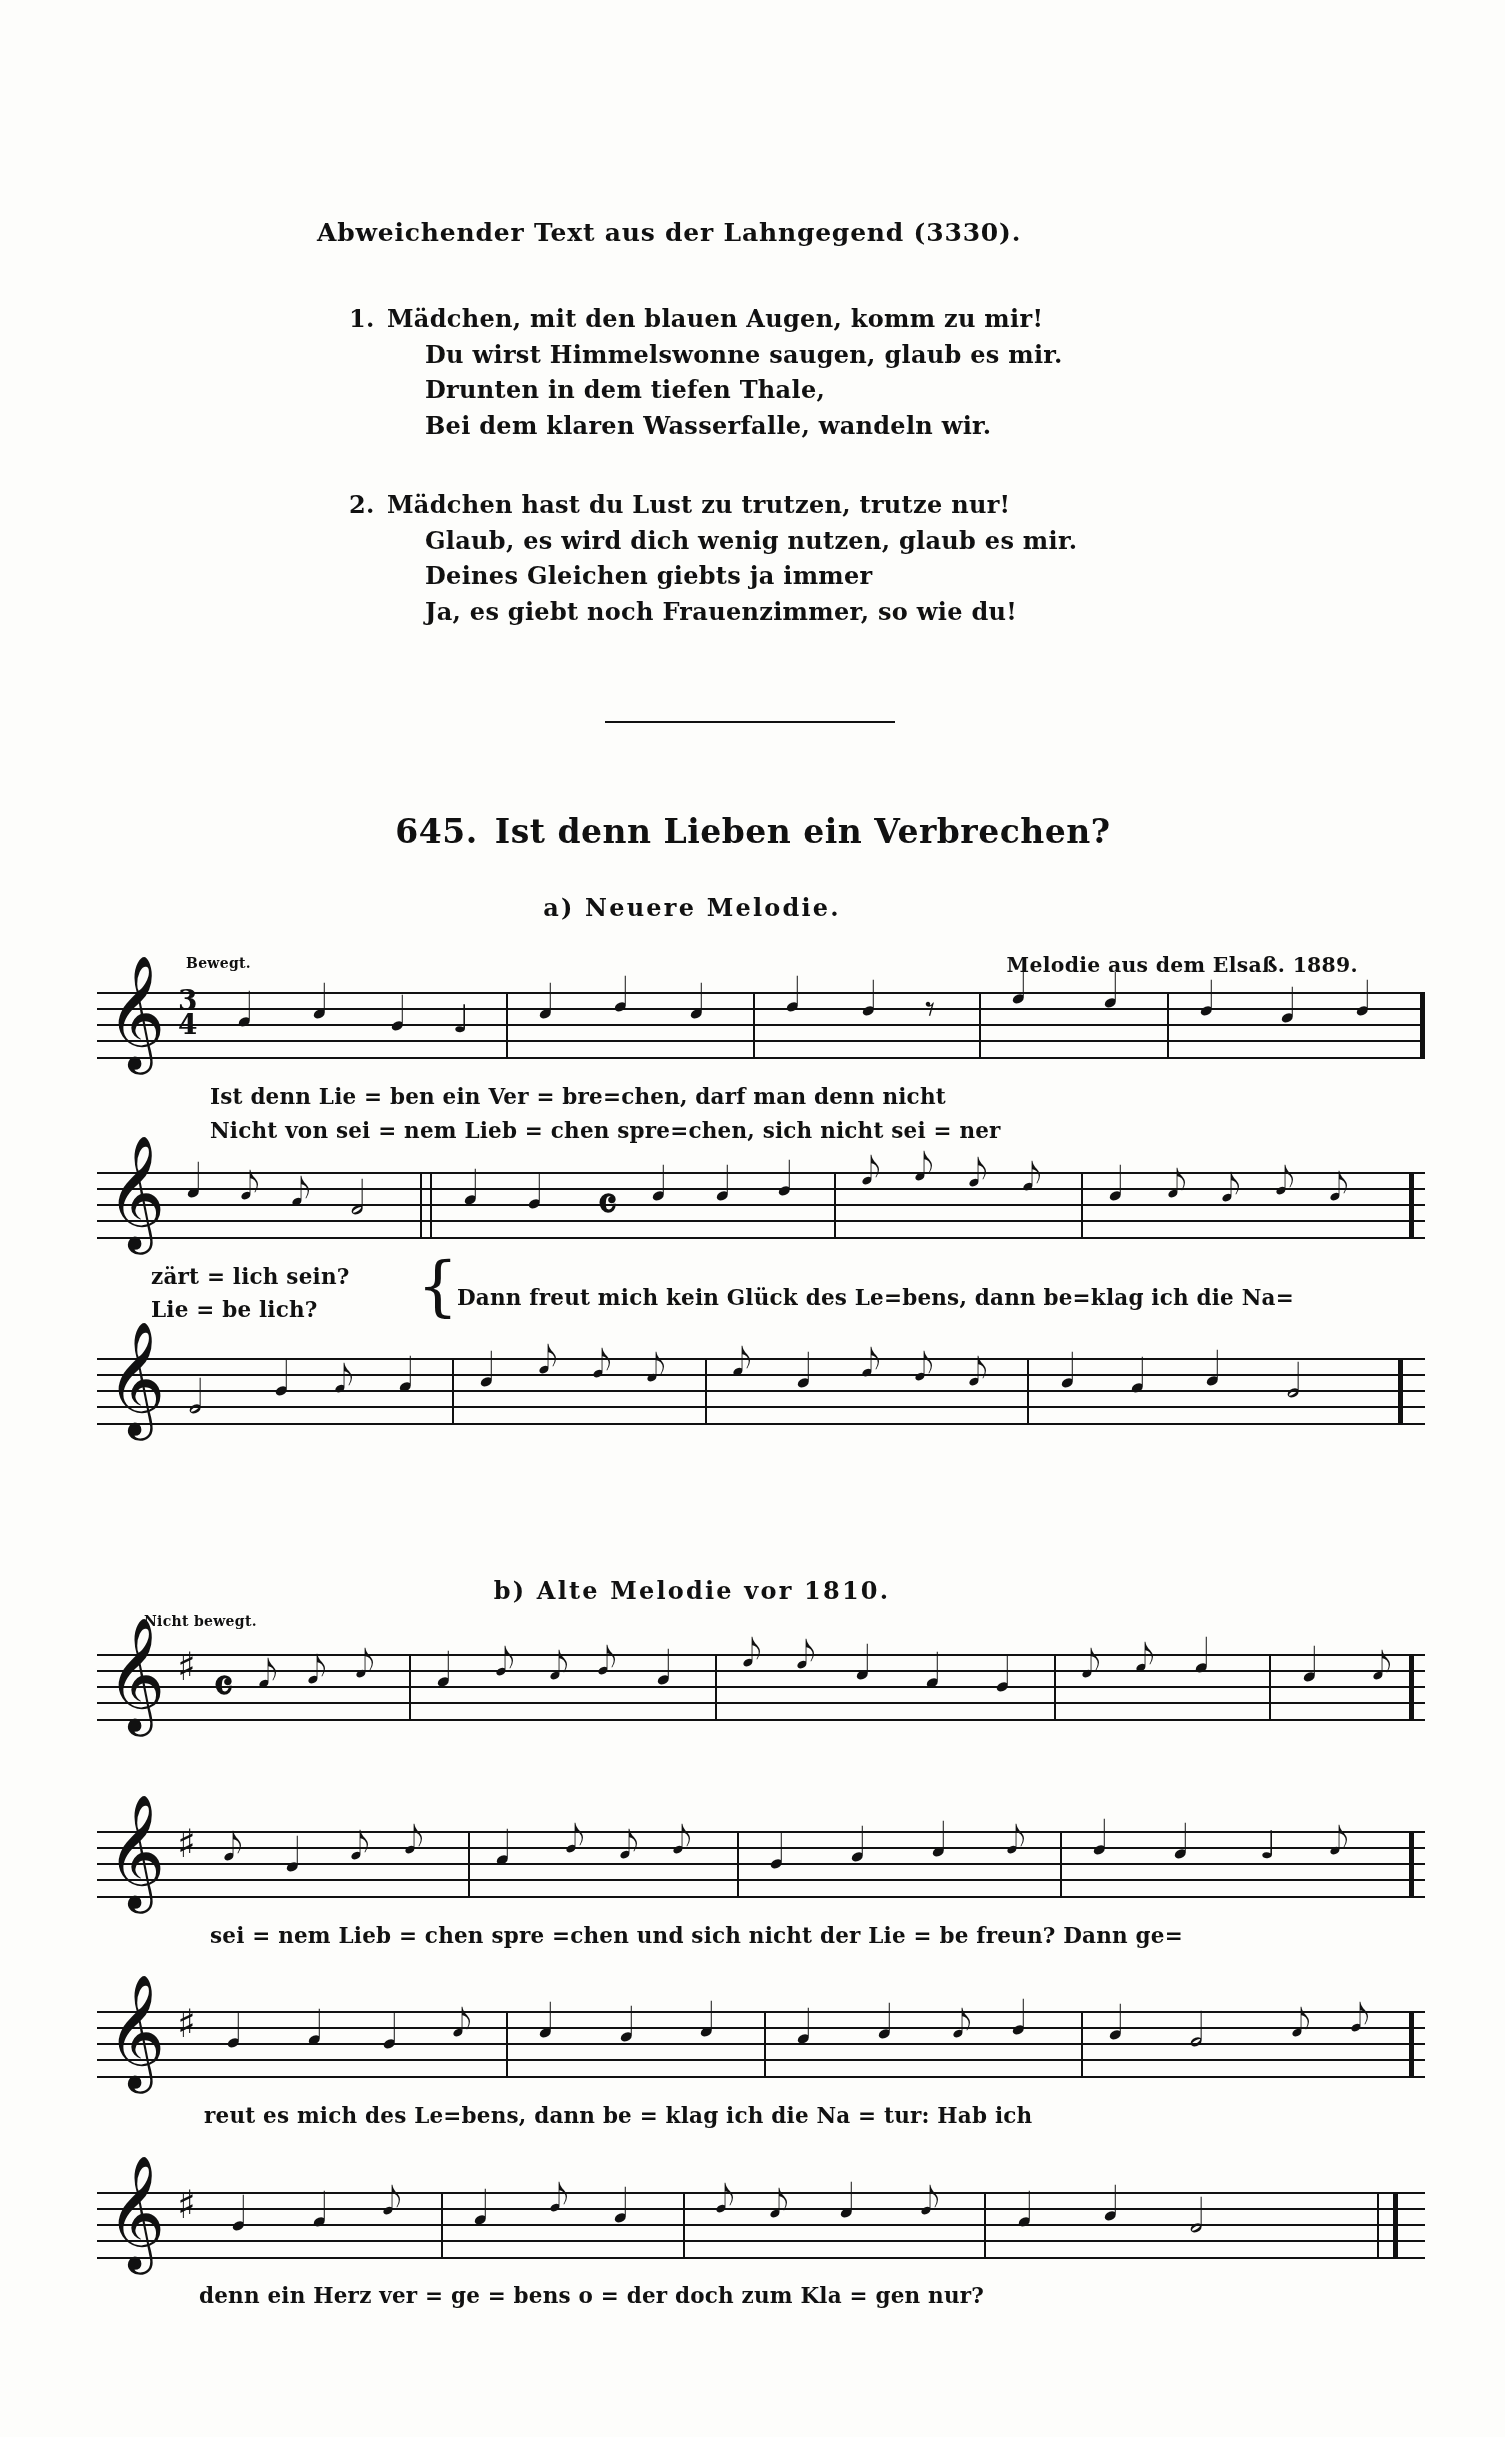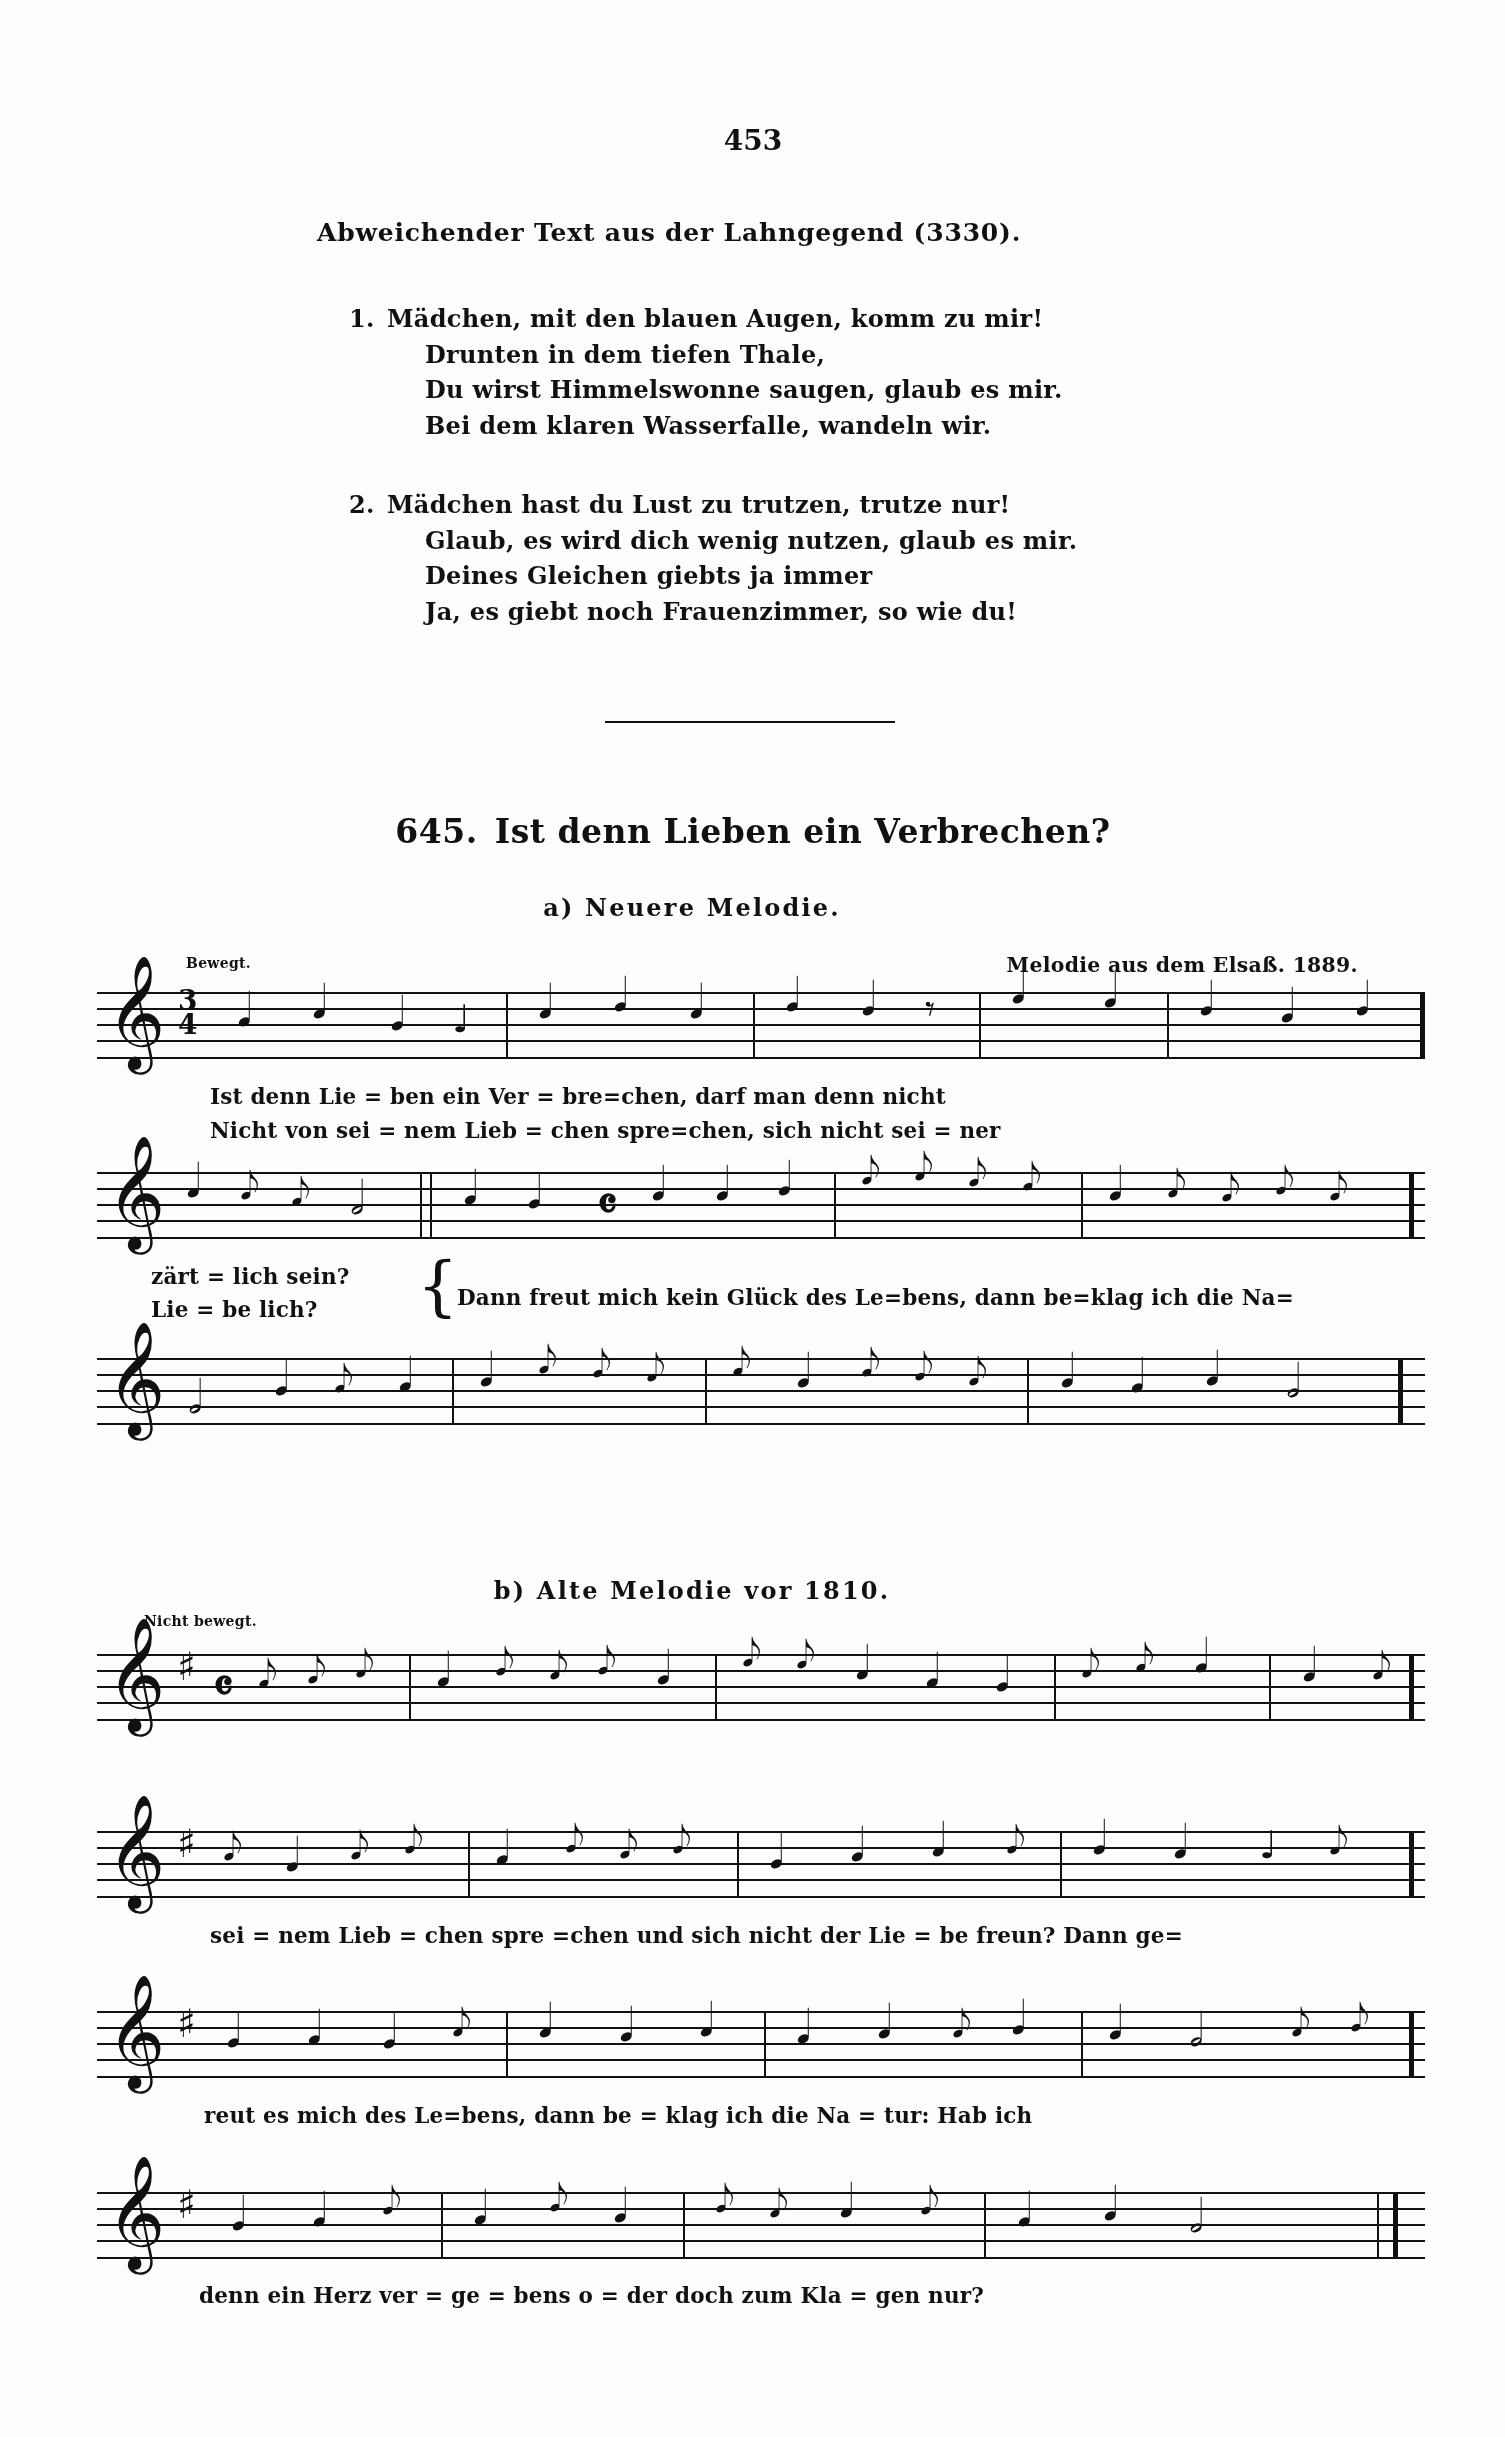--- a/index.html
+++ b/index.html
@@ -215,28 +215,27 @@
     font-size: 65px;
     line-height: 1;
     font-family: "DejaVu Serif", serif;
   }
 </style>
 </head>
 <body>
 
 <div class="page">
 
-  <div class="page-number">453</div>
 
   <div class="variant-heading fraktur">Abweichender Text aus der Lahngegend (3330).</div>
 
   <div class="stanza fraktur" id="stanza-1">
     <span class="l"><span class="num">1.</span><span>Mädchen, mit den blauen Augen, komm zu mir!</span></span>
+    <span class="l indent">Du wirst Himmelswonne saugen, glaub es mir.</span>
     <span class="l indent">Drunten in dem tiefen Thale,</span>
-    <span class="l indent">Du wirst Himmelswonne saugen, glaub es mir.</span>
     <span class="l indent">Bei dem klaren Wasserfalle, wandeln wir.</span>
   </div>
 
   <div class="stanza fraktur" id="stanza-2">
     <span class="l"><span class="num">2.</span><span>Mädchen hast du Lust zu trutzen, trutze nur!</span></span>
     <span class="l indent">Glaub, es wird dich wenig nutzen, glaub es mir.</span>
     <span class="l indent">Deines Gleichen giebts ja immer</span>
     <span class="l indent">Ja, es giebt noch Frauenzimmer, so wie du!</span>
   </div>
 

